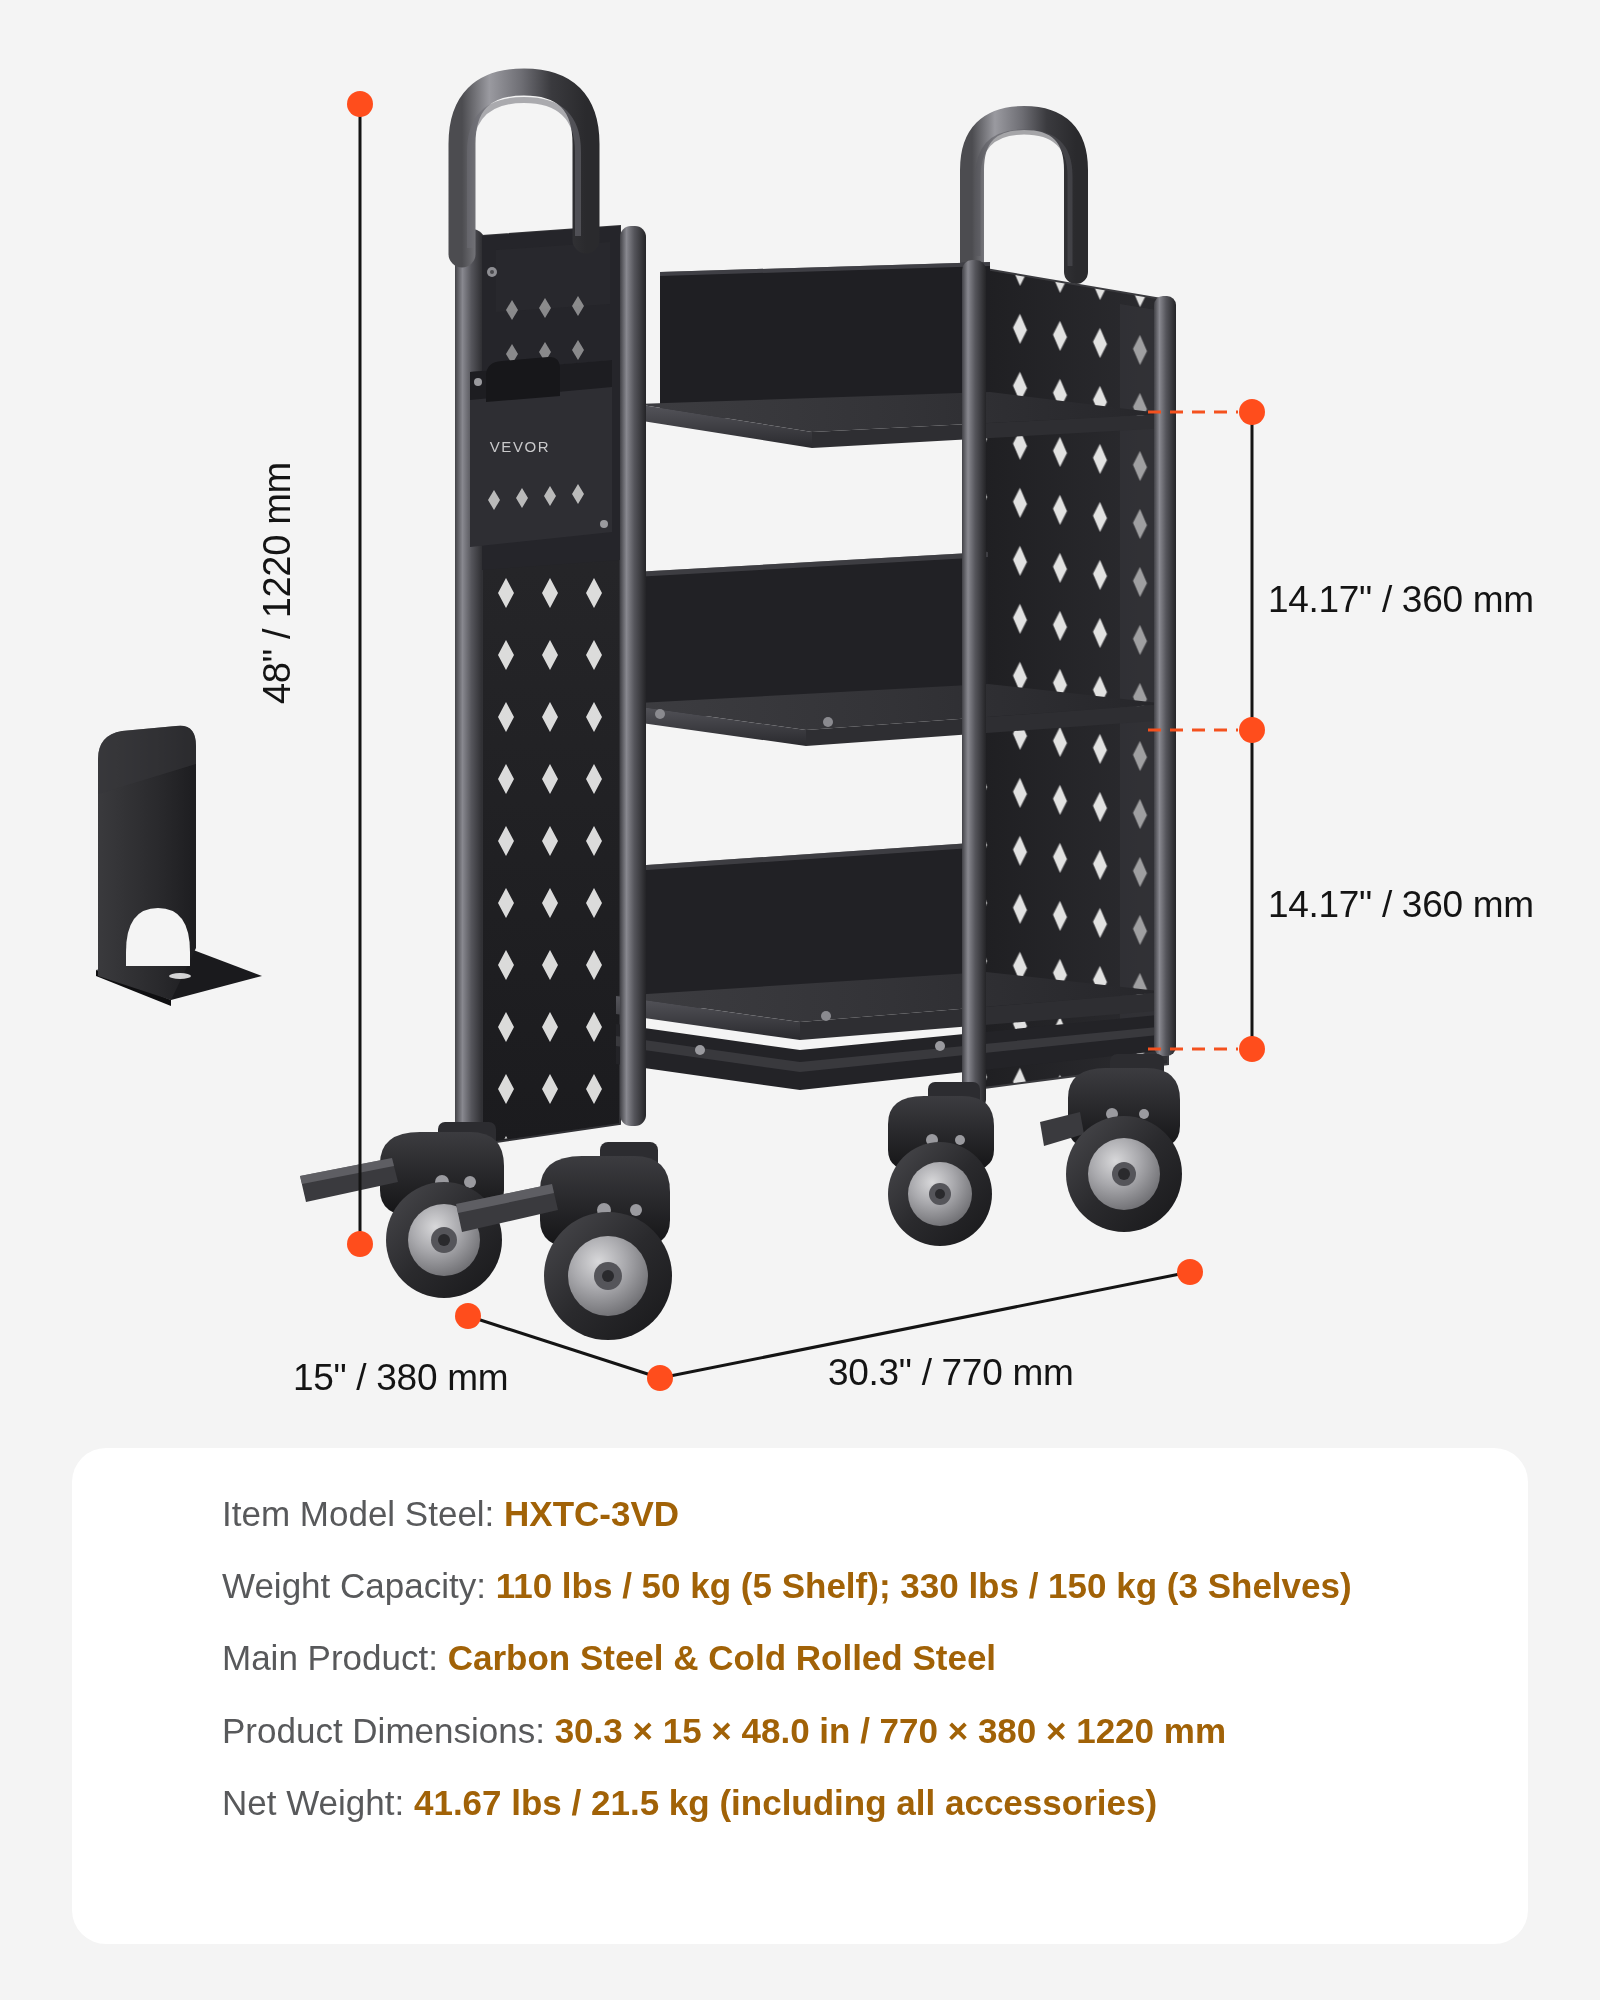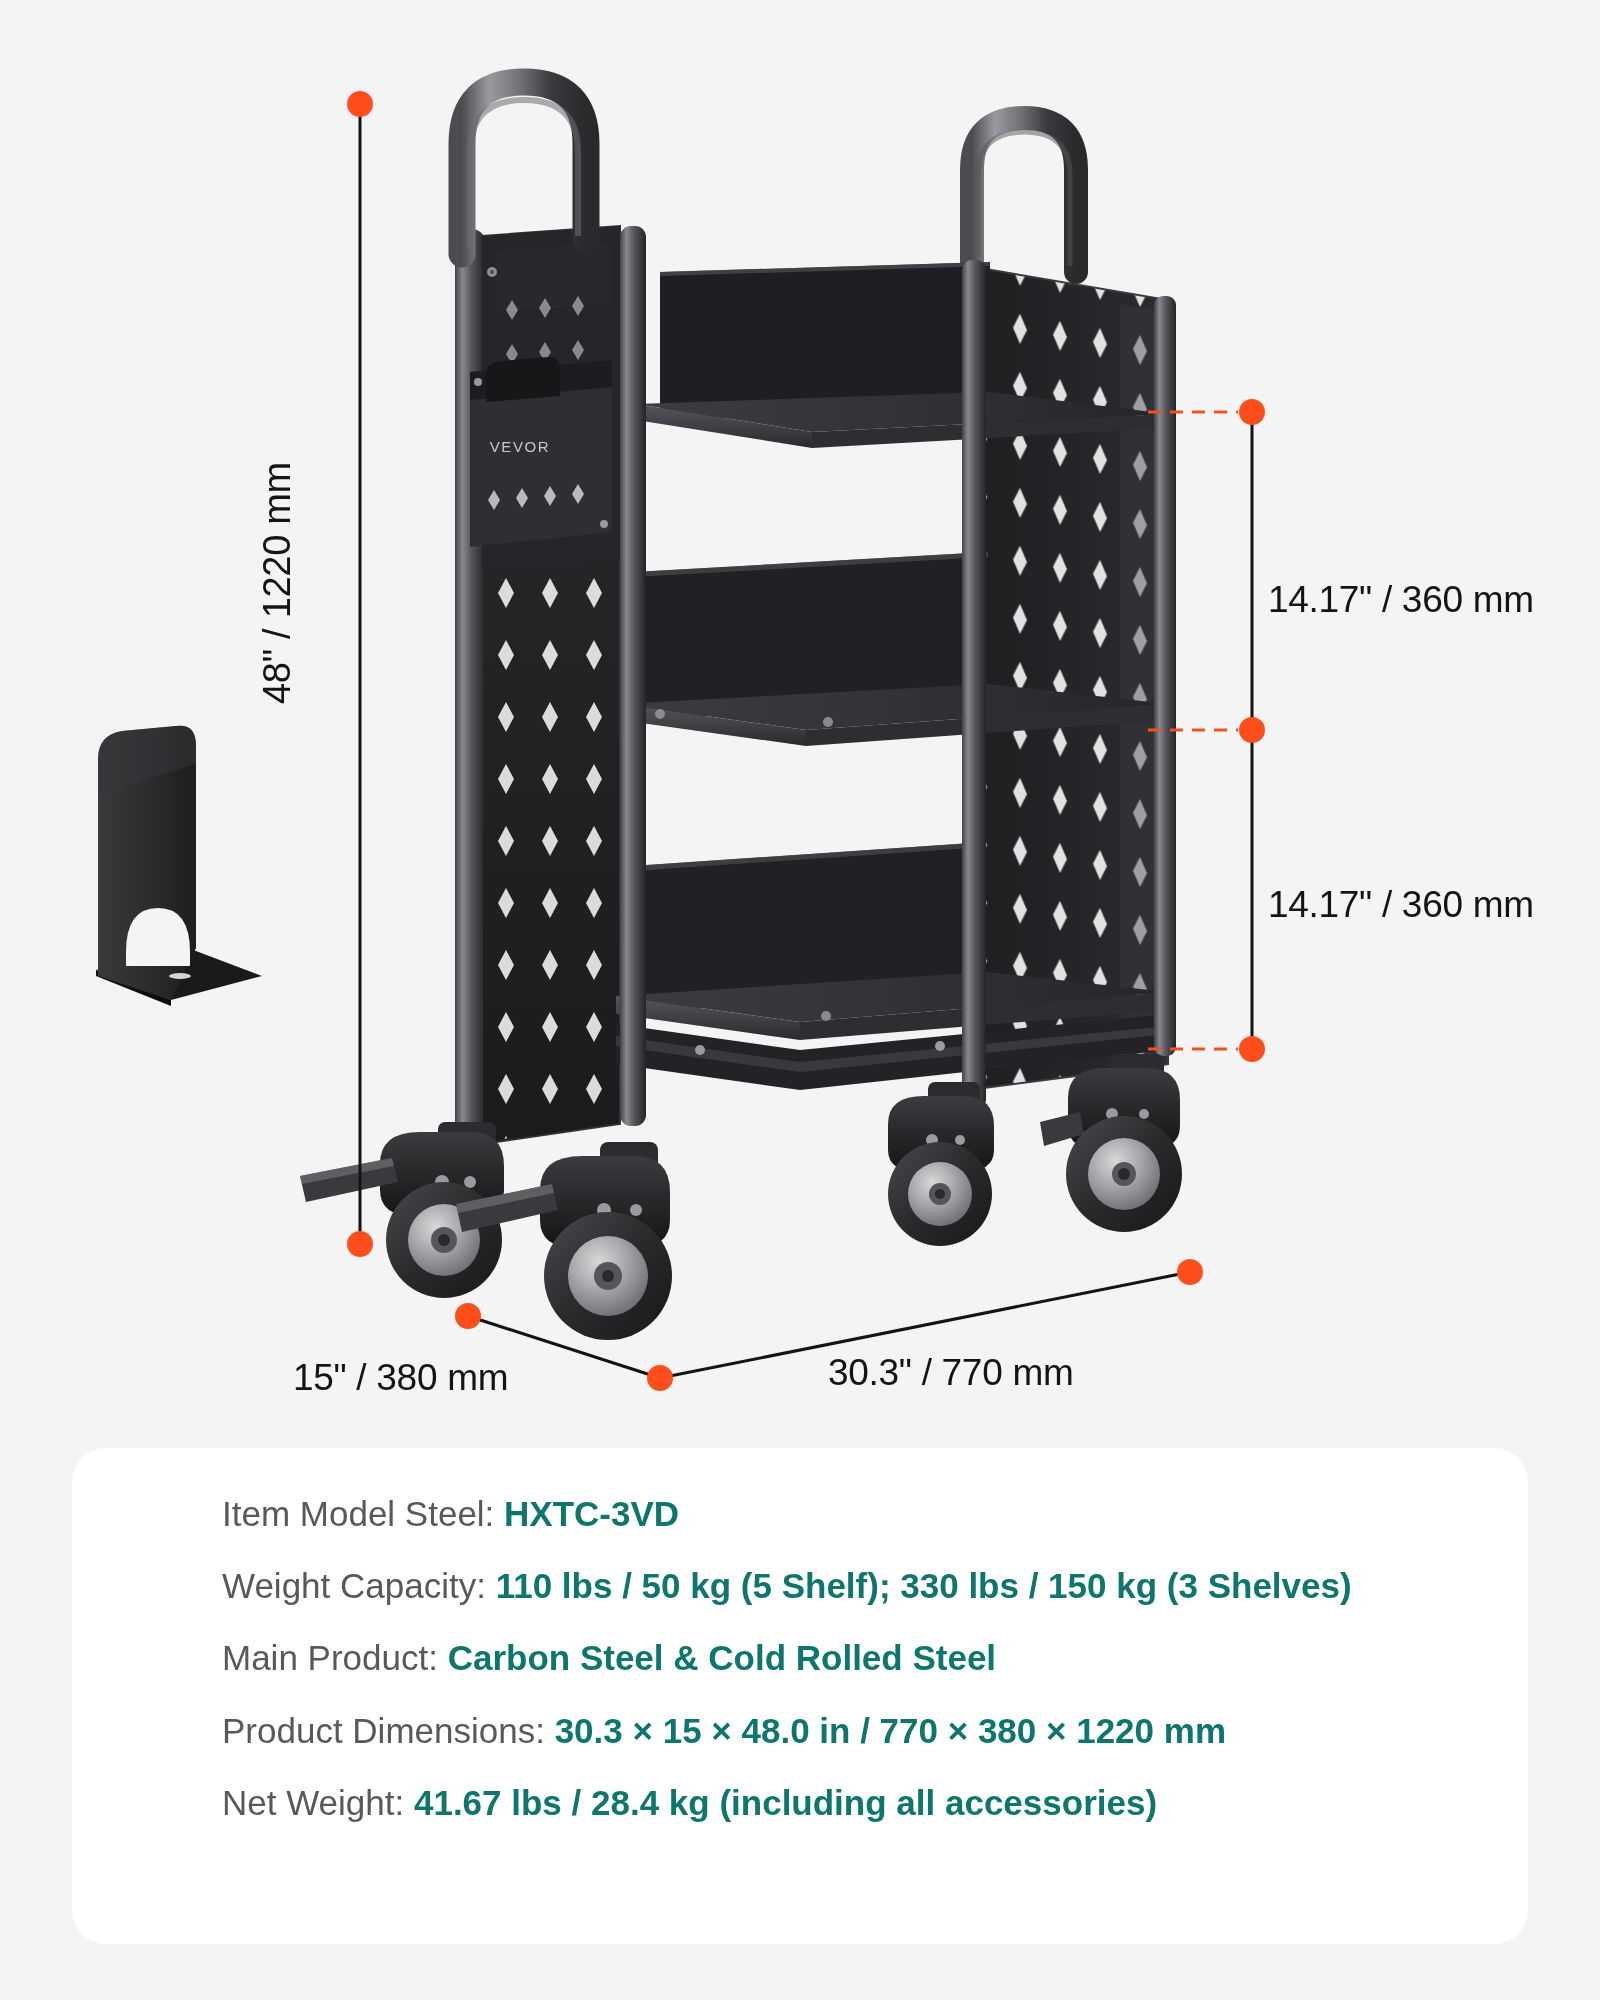--- a/index.html
+++ b/index.html
@@ -47,21 +47,21 @@
     left: 150px; top: 46px;
     display: flex; flex-direction: column;
     gap: 33px;
   }
   .spec-row {
     font-size: 35px;
     line-height: 1.12;
     white-space: nowrap;
   }
   .spec-key   { color: #58595b; font-weight: 400; }
-  .spec-val   { color: #0f766e; font-weight: 700; }
+  .spec-val   { color: #a16207; font-weight: 700; }
 </style>
 </head>
 <body>
 
 <div id="root">
 
   <div id="diagram">
 
     <svg width="1600" height="1440" viewBox="0 0 1600 1440">
       <defs>
@@ -326,17 +326,17 @@
 
     <div class="dim-label" id="label-width">30.3" / 770 mm</div>
   </div>
 
   <div id="spec-card">
     <div id="spec-list">
         <div class="spec-row"><span class="spec-key">Item Model Steel:</span> <span class="spec-val">HXTC-3VD</span></div>
         <div class="spec-row"><span class="spec-key">Weight Capacity:</span> <span class="spec-val">110 lbs / 50 kg (5 Shelf); 330 lbs / 150 kg (3 Shelves)</span></div>
         <div class="spec-row"><span class="spec-key">Main Product:</span> <span class="spec-val">Carbon Steel &amp; Cold Rolled Steel</span></div>
         <div class="spec-row"><span class="spec-key">Product Dimensions:</span> <span class="spec-val">30.3 × 15 × 48.0 in / 770 × 380 × 1220 mm</span></div>
-        <div class="spec-row"><span class="spec-key">Net Weight:</span> <span class="spec-val">41.67 lbs / 28.4 kg (including all accessories)</span></div>
+        <div class="spec-row"><span class="spec-key">Net Weight:</span> <span class="spec-val">41.67 lbs / 21.5 kg (including all accessories)</span></div>
       </div>
   </div>
 
 </div>
 
 </body></html>

